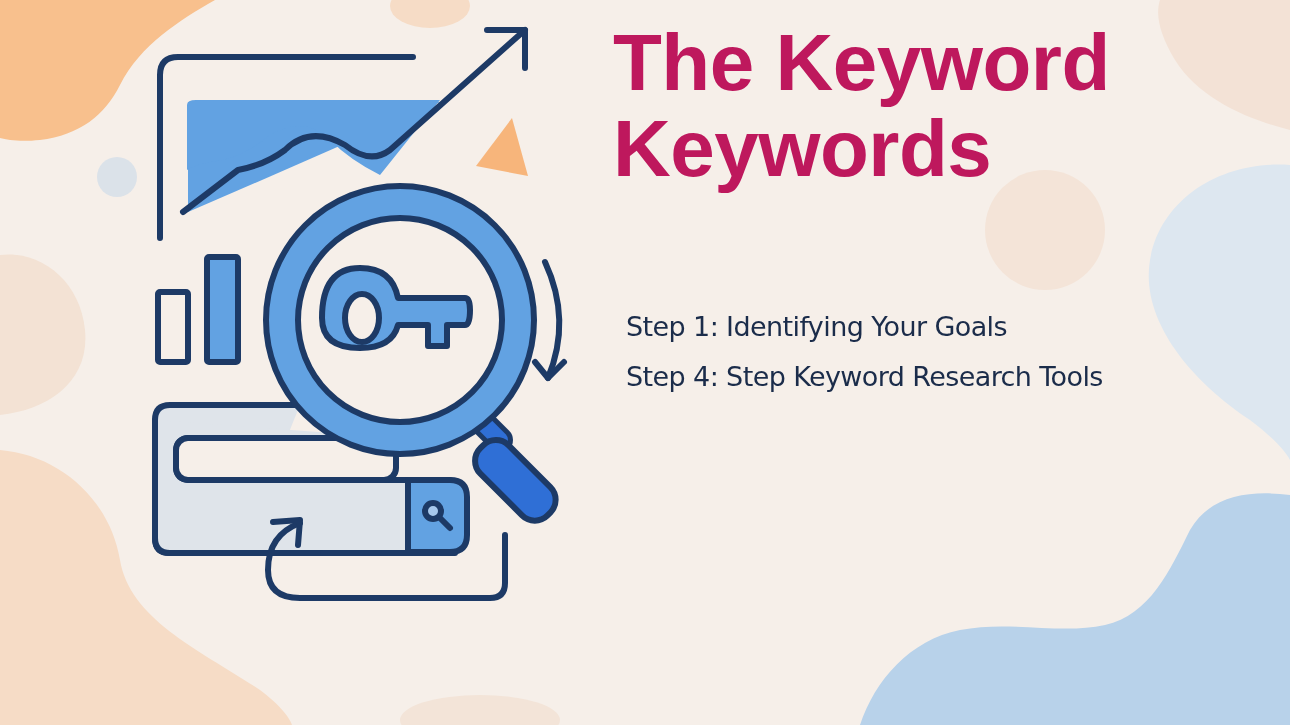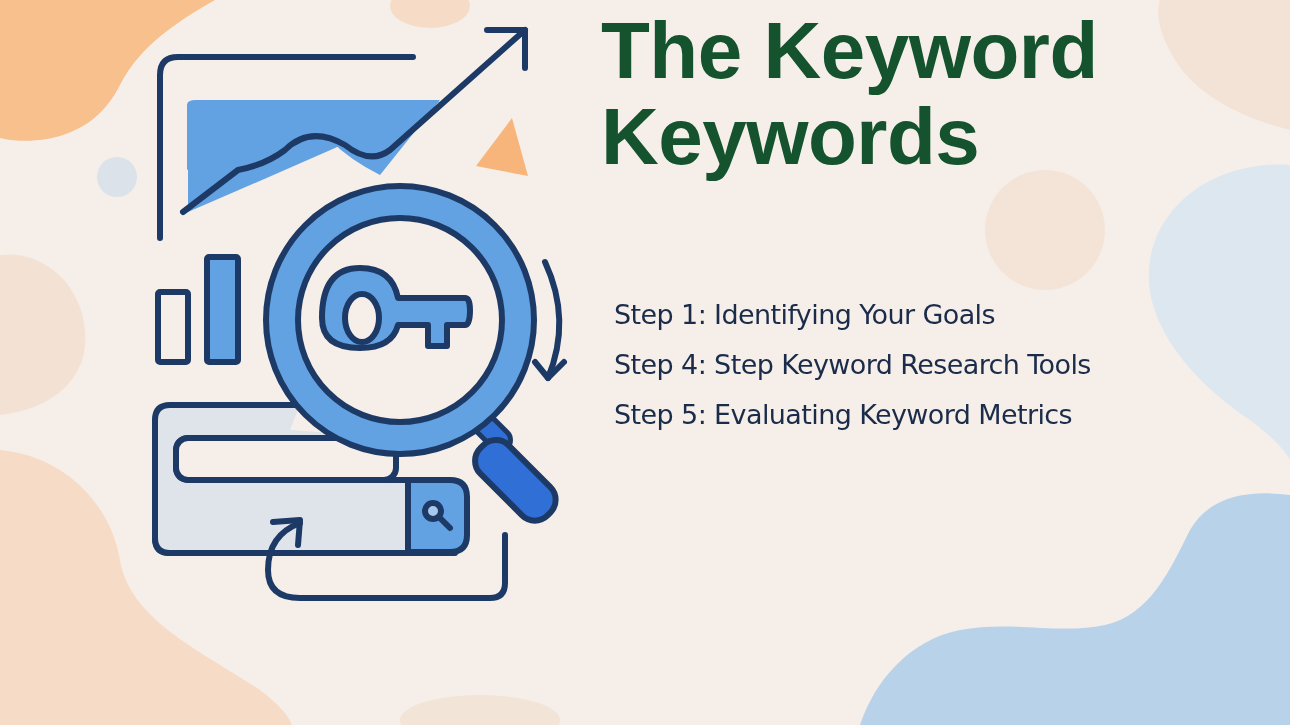--- a/index.html
+++ b/index.html
@@ -5,27 +5,27 @@
     html, body { margin:0; padding:0; }
     body {
       width:1290px; height:725px; overflow:hidden; position:relative;
       background:#f6efe9;
       font-family:"Liberation Sans", sans-serif;
     }
     .bg-layer { position:absolute; left:0; top:0; width:1290px; height:725px; }
     .illustration { position:absolute; left:0; top:0; width:620px; height:725px; }
     .title {
       position:absolute; left:597px; top:4px;
-      margin:4px; color:#14532d;
+      margin:16px; color:#be185d;
       font-family:"Liberation Sans", sans-serif;
       font-weight:700; font-size:80px; line-height:86px; letter-spacing:-0.5px;
     }
     .title span { display:block; }
     .steps {
-      position:absolute; left:614px; top:290px; margin:0; padding:0;
+      position:absolute; left:614px; top:290px; margin:12px; padding:0;
       list-style:none;
     }
     .steps li {
       color:#1b2c4a; font-family:"DejaVu Sans", sans-serif;
       font-size:27px; line-height:50px; height:50px; white-space:nowrap;
       letter-spacing:-0.6px;
     }
   </style>
 </head>
 <body>
@@ -105,14 +105,13 @@
 </svg>
 
 <h1 class="title">
   <span>The Keyword</span>
   <span>Keywords</span>
 </h1>
 
 <ul class="steps">
   <li>Step 1: Identifying Your Goals</li>
   <li>Step 4: Step Keyword Research Tools</li>
-  <li>Step 5: Evaluating Keyword Metrics</li>
 </ul>
 
 </body></html>

